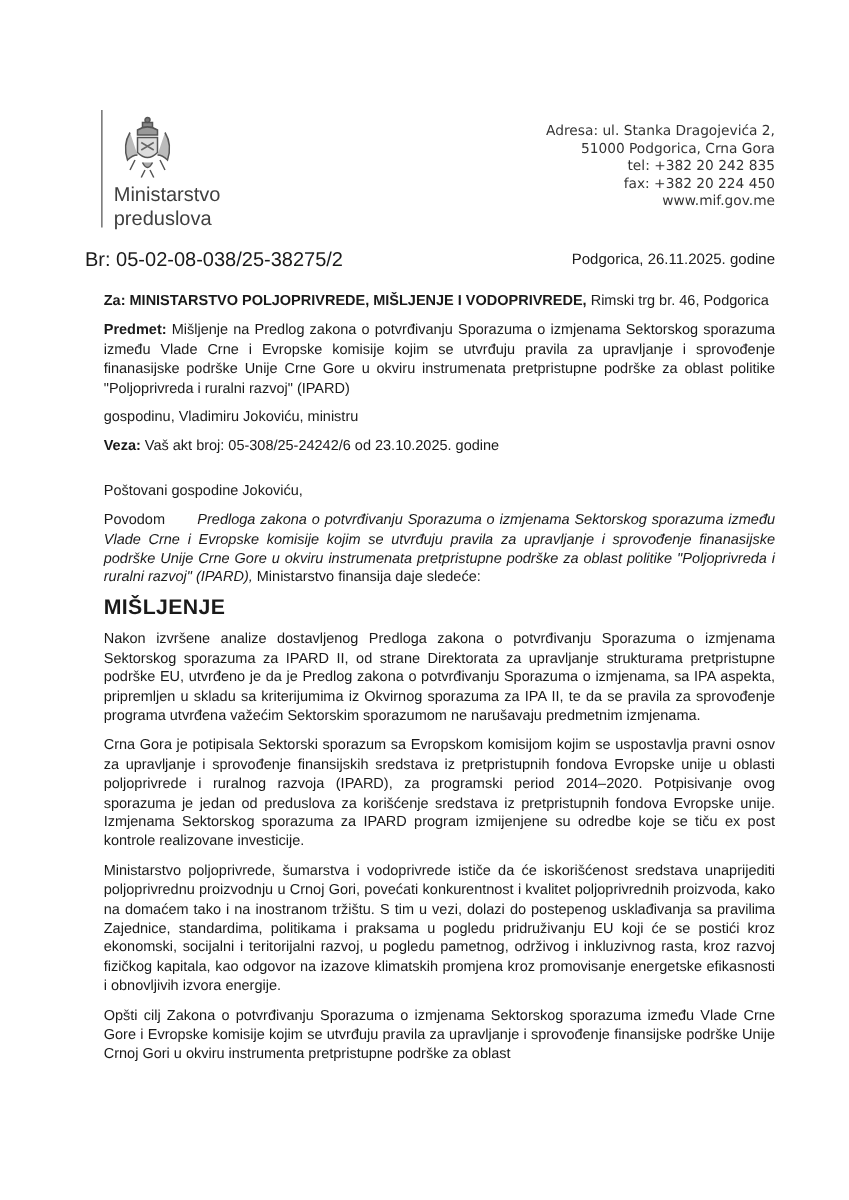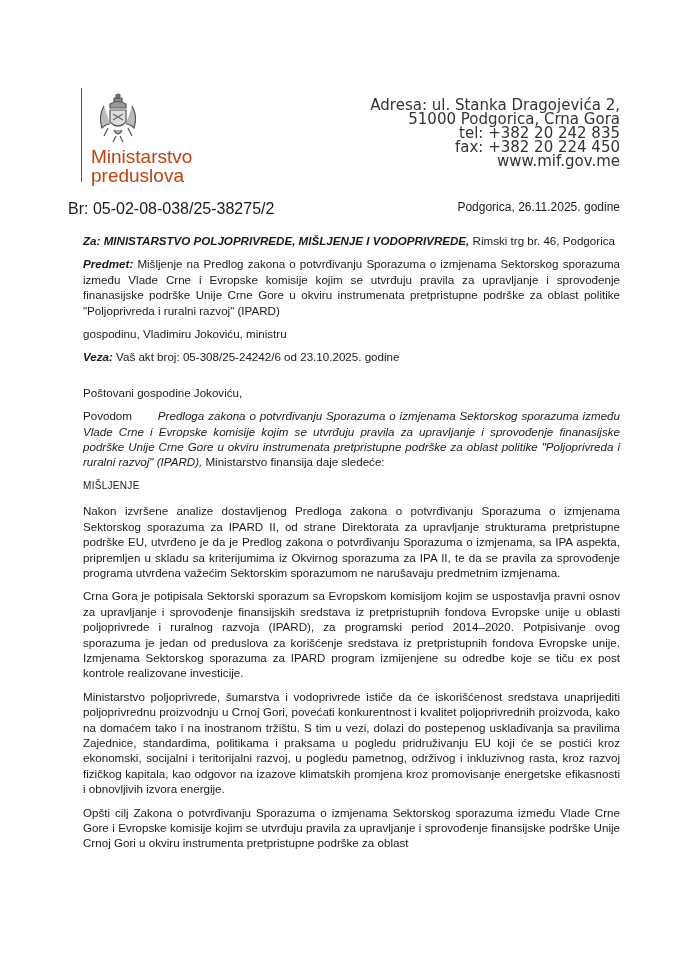--- a/index.html
+++ b/index.html
@@ -2,33 +2,33 @@
 <html><head>
 <meta charset="utf-8">
 <style>
   html, body { margin: 0; padding: 0; background: #ffffff; }
   body { width: 679px; height: 960px; overflow: hidden; position: relative;
          font-family: "Liberation Sans", sans-serif; color: #1a1a1a; }
   .page { position: absolute; left: 0; top: 0; width: 679px; height: 960px; background: #fff; }
 
   .header-rule { position: absolute; left: 81px; top: 88px; width: 1px; height: 94px; background: #555; }
   .logo { position: absolute; left: 96px; top: 92px; width: 44px; height: 52px; }
-  .ministry-name { position: absolute; left: 91px; top: 147px; font-size: 19px; line-height: 19px; color: #c2410c; }
+  .ministry-name { position: absolute; left: 91px; top: 147px; font-size: 16px; line-height: 19px; color: #404040; }
 
   .address { position: absolute; right: 59px; top: 98px; text-align: right;
-             font-family: "DejaVu Sans", sans-serif; font-size: 15px; line-height: 14px; color: #333; margin-left: 30px; }
+             font-family: "DejaVu Sans", sans-serif; font-size: 11px; line-height: 14px; color: #333; margin-left: 30px; }
 
   .ref-line { position: absolute; left: 68px; top: 200px; font-size: 16px; }
   .date-line { position: absolute; right: 59px; top: 200px; font-size: 12px; }
 
   .body { position: absolute; left: 83px; top: 233px; width: 537px; font-size: 11.6px; line-height: 15.4px; }
   .body p { margin: 0 0 8px 0; text-align: justify; }
-  .body b { font-weight: bold; font-style: italic; }
+  .body b { font-weight: bold; }
   .italic { font-style: italic; margin-left: 22px; }
-  .heading { text-align: center; font-weight: normal; font-size: 10px; letter-spacing: 0.3px; margin: 4px 0 10px 0 !important; }
+  .heading { text-align: center; font-weight: bold; font-size: 17px; letter-spacing: 0.3px; margin: 4px 0 10px 0 !important; }
   .gap { height: 12px; }
 </style>
 </head>
 <body>
 
 <div class="page">
 
   <div class="header-rule"></div>
 
   <div class="logo">

